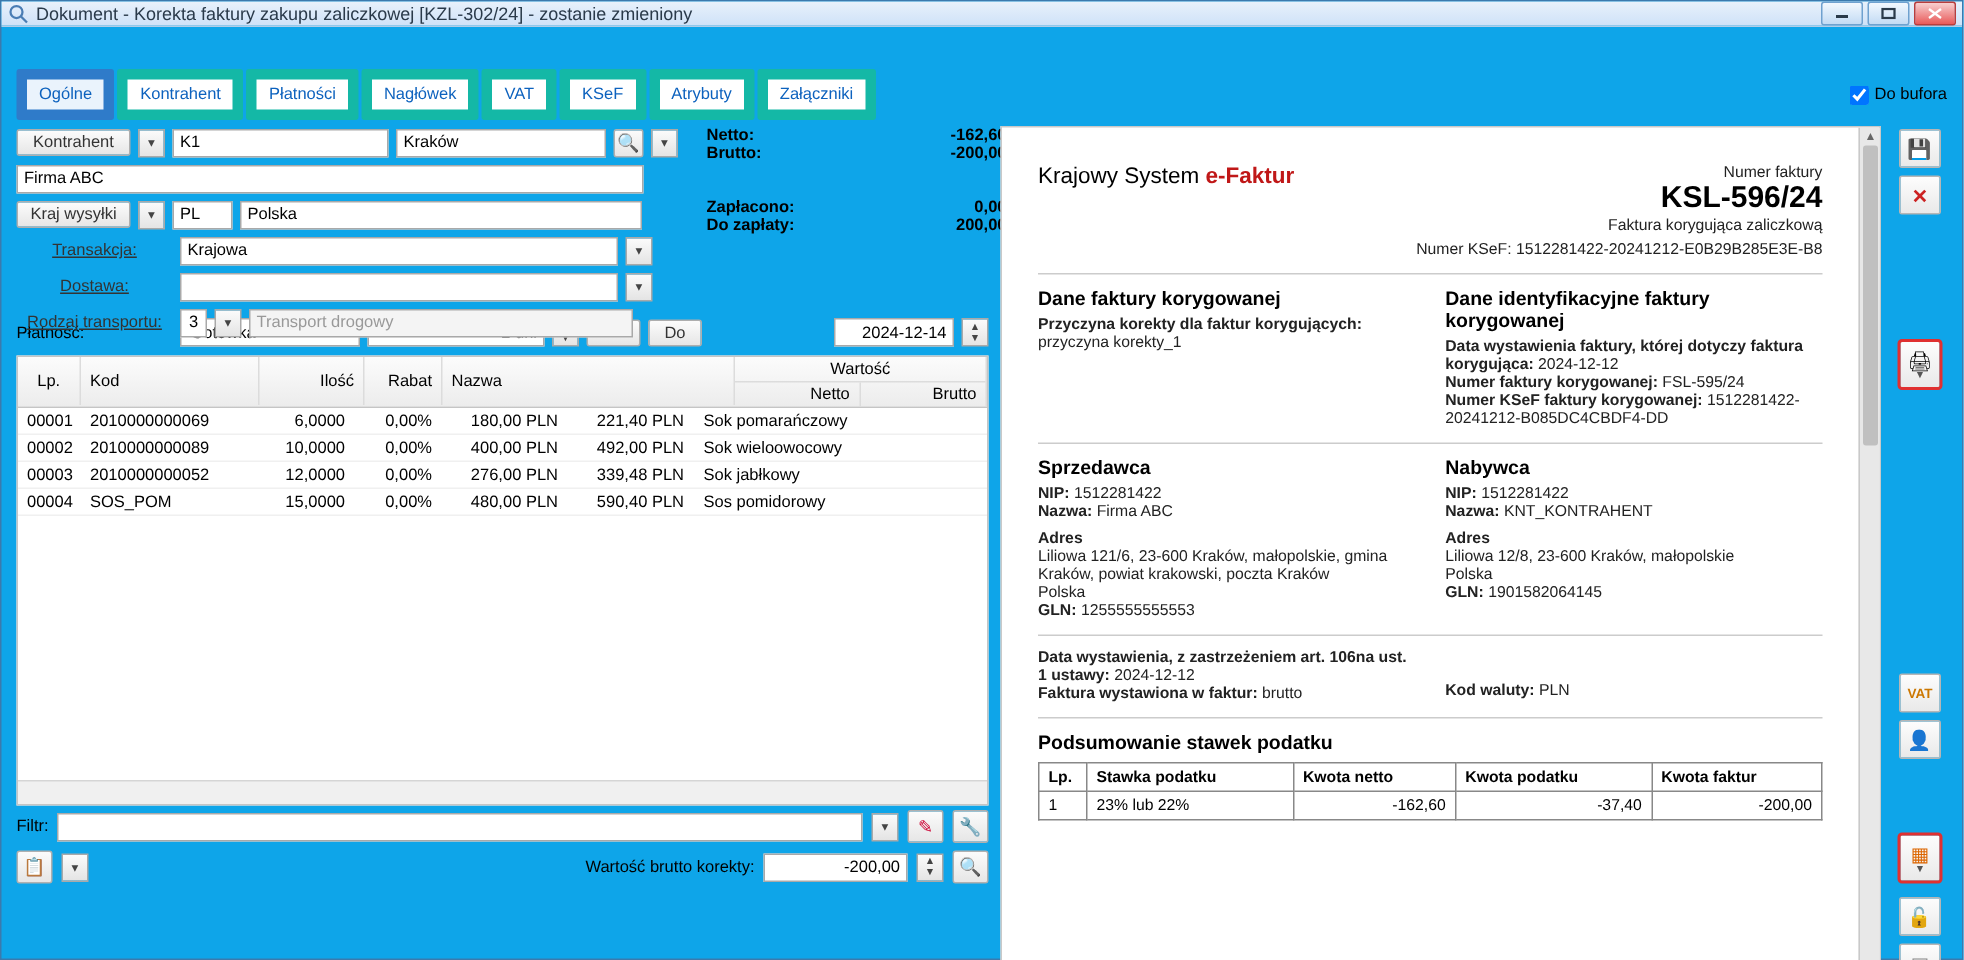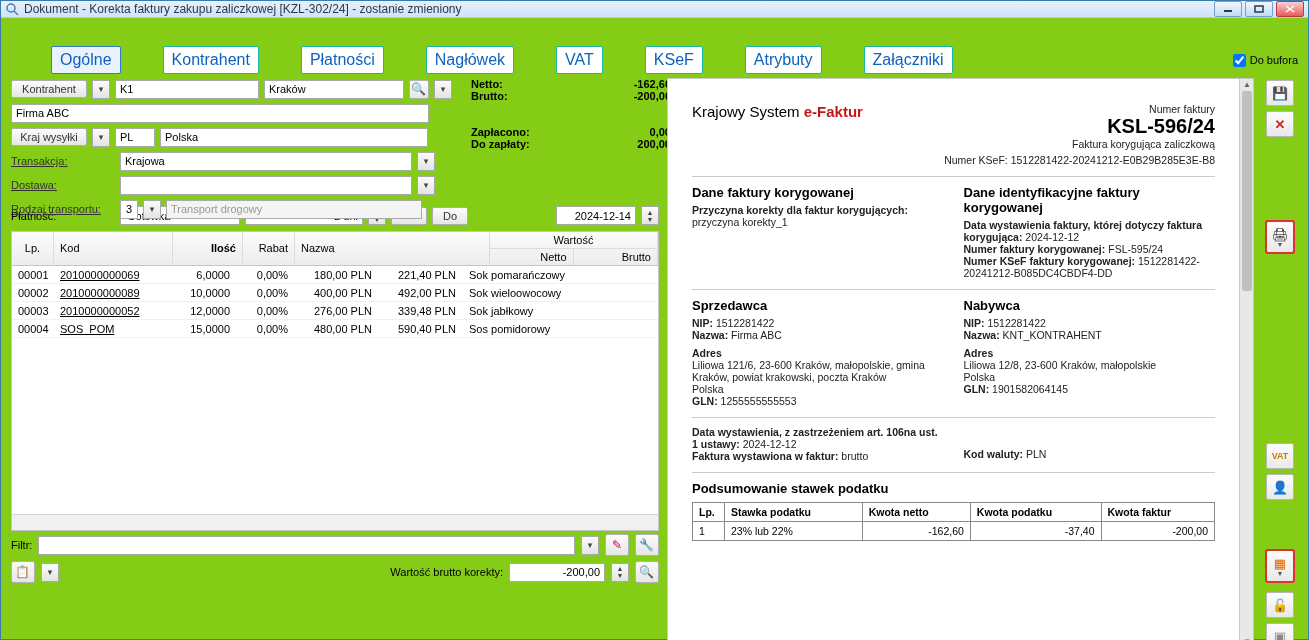--- a/index.html
+++ b/index.html
@@ -1,66 +1,66 @@
 <!DOCTYPE html>
 <html><head>
 <meta charset="utf-8">
 <style>
 * { box-sizing: border-box; margin: 0; padding: 0; }
 body { font-family: Tahoma, Arial, sans-serif; font-size: 11px; background: #fff; overflow: hidden; }
-.window { width: 1309px; height: 640px; border: 1px solid #3b7aad; background: #84cc16; display: flex; flex-direction: column; gap: 20px; }
+.window { width: 1309px; height: 640px; border: 1px solid #3b7aad; background: #0ea5e9; display: flex; flex-direction: column; gap: 20px; }
 .titlebar { height: 24px; background: linear-gradient(#e8f1fb, #cfe2f8); display: flex; align-items: center; padding: 0 4px; border-bottom: 1px solid #b0cde8; }
 .titlebar .doc-icon { width: 14px; height: 14px; margin-right: 5px; }
 .titlebar .title { flex: 1; font-size: 12px; color: #2a3a4a; }
 .winbtns { display: flex; gap: 3px; }
 .winbtn { width: 28px; height: 16px; border: 1px solid #6fa1cf; border-radius: 2px; background: linear-gradient(#f2f8fe,#c3dbf4); display: flex; align-items: center; justify-content: center; font-size: 10px; color: #2a3a4a; }
 .winbtn.close { background: linear-gradient(#f8d0d0,#e85a5a); border-color: #b93d3d; color: #fff; }
 .content { flex: 1; padding: 8px 10px 6px 10px; display: flex; flex-direction: column; gap: 4px; position: relative; }
 .tabs-row { display: flex; align-items: center; }
 .tabs { display: flex; gap: 2px; }
-.tab { padding: 4px 8px; border: 1px solid #14b8a6; background: #fff; color: #0d62be; border-radius: 2px; cursor: pointer; font-size: 16px; margin-left: 40px; }
+.tab { padding: 4px 8px; border: 7px solid #14b8a6; background: #fff; color: #0d62be; border-radius: 2px; cursor: pointer; font-size: 11px; }
 .tab.active { background: #eaf3fc; border-color: #2f7bc9; }
 .bufora { margin-left: auto; display: flex; align-items: center; gap: 4px; font-size: 11px; }
 .bufora input { width: 13px; height: 13px; }
 .main3col { flex: 1; display: flex; gap: 8px; min-height: 0; }
 .leftpane { width: 648px; display: flex; flex-direction: column; gap: 2px; }
 .rightpane { flex: 1; display: flex; min-height: 0; }
 .preview-wrap { flex: 1; border: 1px solid #c9c9c9; background: #fff; position: relative; overflow: hidden; display: flex; }
 .preview-scroll { flex: 1; overflow-y: auto; padding: 18px 24px 8px 24px; font-family: Arial, sans-serif; }
 .scrollbar-fake { width: 14px; background: #e8e8e8; border-left: 1px solid #c9c9c9; position: relative; }
 .scroll-thumb { position: absolute; left: 2px; top: 12px; width: 10px; height: 200px; background: #c0c0c0; border-radius: 2px; }
 .scroll-arrow { position: absolute; left: 2px; width: 10px; height: 10px; color: #666; font-size: 8px; text-align: center; }
 .toolcol { width: 36px; display: flex; flex-direction: column; gap: 5px; align-items: center; padding-top: 2px; }
 .tbtn { width: 28px; height: 26px; border: 1px solid #b6b6b6; border-radius: 2px; background: linear-gradient(#fdfdfd,#e9e9e9); display: flex; align-items: center; justify-content: center; font-size: 13px; }
 .tbtn.highlight { outline: 2px solid #e03030; outline-offset: -1px; }
 .tbtn.drop { height: 32px; flex-direction: column; }
 .tbtn .mini-arrow { font-size: 7px; color: #555; line-height: 5px; }
 .spacer-flex { flex: 1; }
 .formrow { display: flex; align-items: center; gap: 5px; height: 22px; }
-.formrow .lbl { width: 104px; color: #333; text-decoration: underline dotted transparent; }
+.formrow .lbl { width: 104px; color: #333; text-decoration: underline dotted transparent; text-align: center; }
 .formrow .lbl.u { text-decoration: underline; text-decoration-style: solid; color: #333; }
 .btnlike { border: 1px solid #aeaeae; background: linear-gradient(#fcfcfc,#e6e6e6); padding: 2px 6px; border-radius: 2px; font-size: 11px; color: #333; min-width: 76px; text-align: center; }
 .inp { border: 1px solid #a9a9a9; background: #fff; height: 19px; padding: 0 4px; font-size: 11px; }
 .inp.ro { background: #f4f4f4; color: #666; }
 .sel { border: 1px solid #a9a9a9; height: 19px; font-size: 11px; background: #fff; padding: 0 2px; }
 .arrowbtn { width: 18px; height: 19px; border: 1px solid #a9a9a9; background: linear-gradient(#fbfbfb,#e4e4e4); display: inline-flex; align-items: center; justify-content: center; font-size: 9px; color: #444; }
 .totals { position: absolute; left: 460px; top: 0; width: 200px; }
 .trow { display: flex; justify-content: space-between; font-size: 11px; }
 .trow b { font-weight: bold; }
 .toprow-wrap { position: relative; height: 120px; }
 .grid { border: 1px solid #c5c5c5; background: #fff; flex: 0 0 300px; display: flex; flex-direction: column; }
 .ghead { display: flex; background: linear-gradient(#fcfcfc,#ececec); border-bottom: 1px solid #c5c5c5; font-size: 11px; }
 .gh { border-right: 1px solid #dcdcdc; padding: 3px 6px; text-align: center; }
-.gh-lp { width: 42px; } .gh-kod { width: 119px; } .gh-il { width: 70px; text-align: left; font-weight: bold; }
+.gh-lp { width: 42px; } .gh-kod { width: 119px; } .gh-il { width: 70px; text-align: left; }
 .gh-rab { width: 52px; text-align: right; } .gh-wart { width: 168px; } .gh-naz { flex: 1; text-align: left; }
 .gh2s { border-right: 1px solid #dcdcdc; padding: 2px 6px; }
 .gbody { flex: 1; overflow: auto; }
 .grow { display: flex; border-bottom: 1px solid #f0f0f0; height: 18px; align-items: center; font-size: 11px; }
 .gc { padding: 0 6px; border-right: 1px solid transparent; }
-.gc-lp { width: 42px; } .gc-kod { width: 119px; text-decoration: underline; } .gc-il { width: 70px; text-align: right; padding-right: 12px; }
+.gc-lp { width: 42px; } .gc-kod { width: 119px; } .gc-il { width: 70px; text-align: right; padding-right: 12px; }
 .gc-rab { width: 52px; text-align: right; } .gc-net { width: 84px; text-align: right; } .gc-bru { width: 84px; text-align: right; }
 .gc-naz { flex: 1; }
 .hscroll { height: 16px; background: #f0f0f0; border-top: 1px solid #d5d5d5; position: relative; }
 .hscroll::before, .hscroll::after { content: ''; position: absolute; top: 3px; width: 10px; height: 10px; }
 .filterrow { display: flex; align-items: center; gap: 6px; height: 24px; }
 .filterrow .inp { flex: 1; }
 .iconbtn { width: 24px; height: 22px; border: 1px solid #b0b0b0; border-radius: 2px; background: linear-gradient(#fbfbfb,#e6e6e6); display: inline-flex; align-items: center; justify-content: center; font-size: 12px; }
 .bottomrow { display: flex; align-items: center; gap: 6px; height: 26px; }
 .paymentrow { display: flex; align-items: center; gap: 5px; margin-top: 6px; margin-bottom: 4px; }
 .preview-title { font-size: 15px; }

